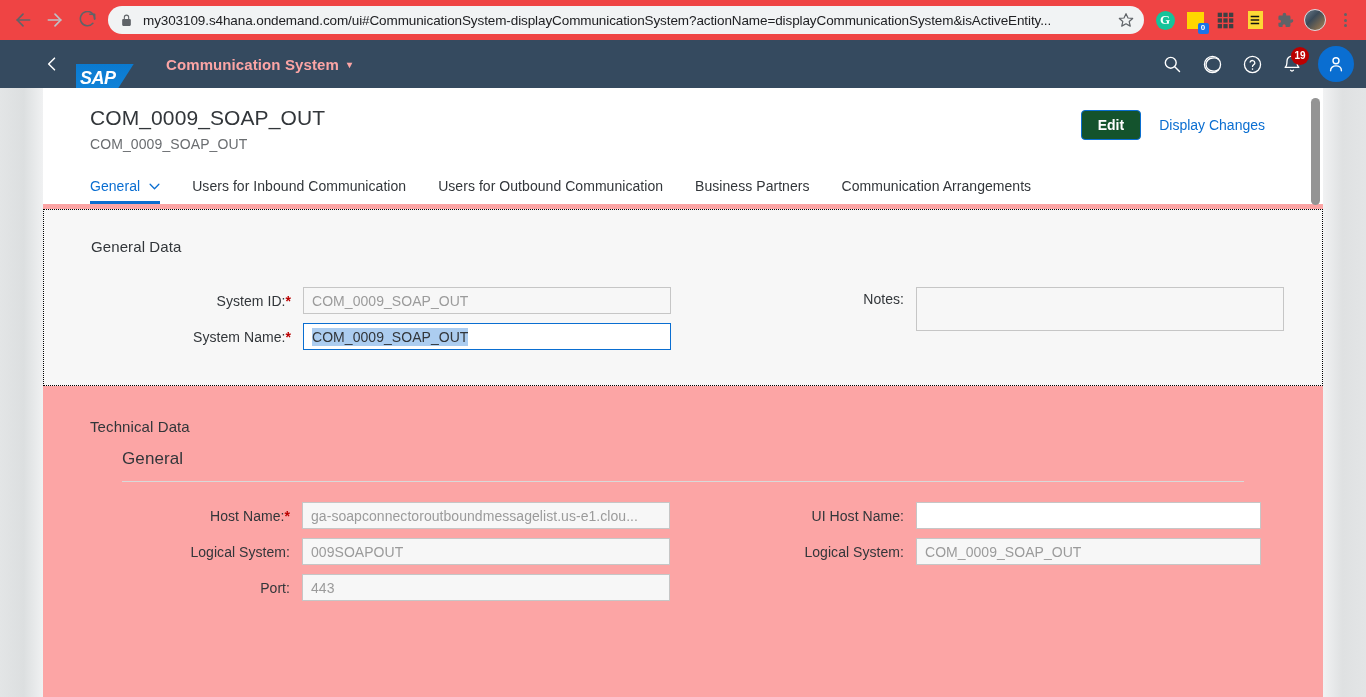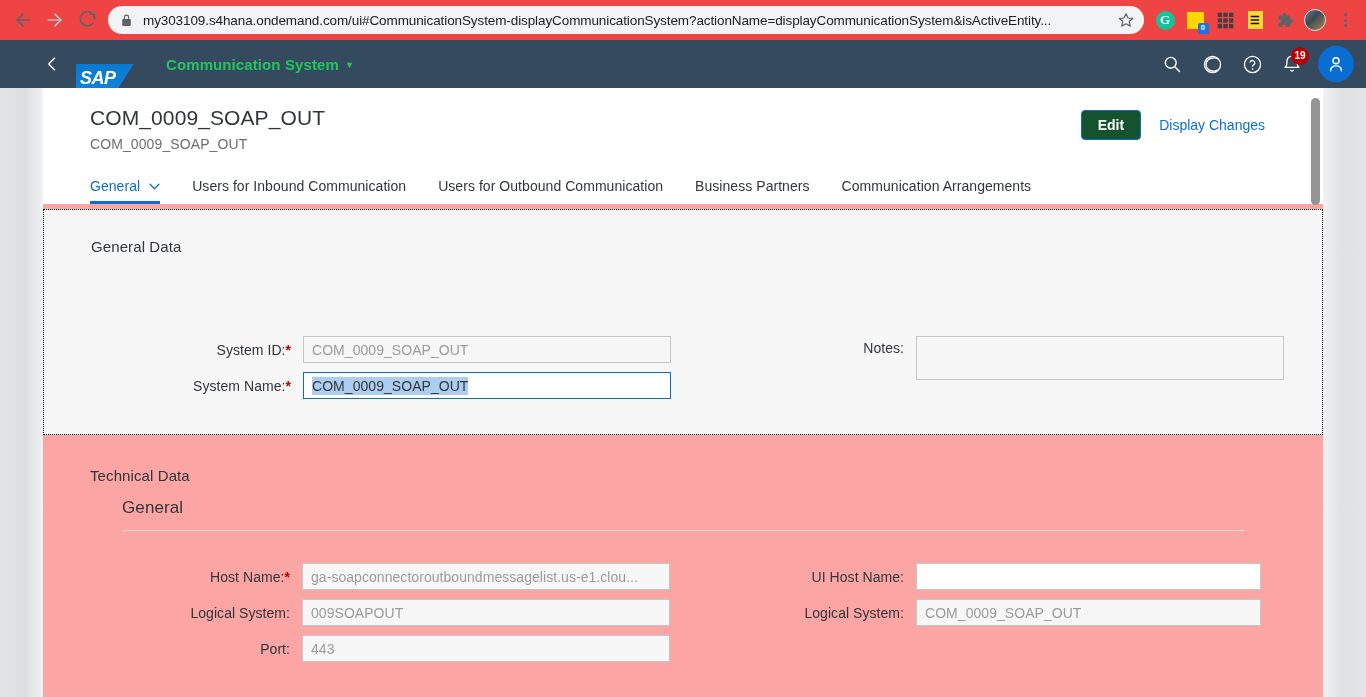--- a/index.html
+++ b/index.html
@@ -120,21 +120,21 @@
     padding-left: 4px;
     clip-path: polygon(0 0, 100% 0, 68% 100%, 0 100%);
   }
   .sap-logo .sap-text {
     color: #ffffff; font-weight: bold; font-size: 18px;
     font-style: italic; letter-spacing: -0.5px;
     font-family: "Liberation Sans", sans-serif;
   }
   .app-title {
     font-size: 15px; font-weight: bold;
-    color: #22c55e;
+    color: #fca5a5;
     display: flex; align-items: center; gap: 8px;
     letter-spacing: 0.1px;
   }
   .caret-down { font-size: 10px; }
   .shell-spacer { flex: 1 1 auto; }
   .shell-actions { display: flex; align-items: center; gap: 4px; }
   .shell-icon-btn {
     width: 36px; height: 36px;
     display: flex; align-items: center; justify-content: center;
     color: #ffffff;
@@ -292,23 +292,23 @@
   .sub-divider {
     height: 1px;
     background: #d9d9d9;
     margin: 12px 79px 0 79px;
   }
 
   .form-grid {
     display: grid;
     grid-template-columns: 1fr 1fr;
     column-gap: 0px;
-    margin-top: 81px;
-  }
-  .form-grid.tight { margin-top: 32px; }
+    margin-top: 32px;
+  }
+  .form-grid.tight { margin-top: 20px; }
 
   .form-row {
     display: flex;
     align-items: center;
     margin-bottom: 9px;
   }
   .form-col-left .form-row { padding-left: 47px; }
   .form-label {
     flex: 0 0 auto;
     text-align: right;

